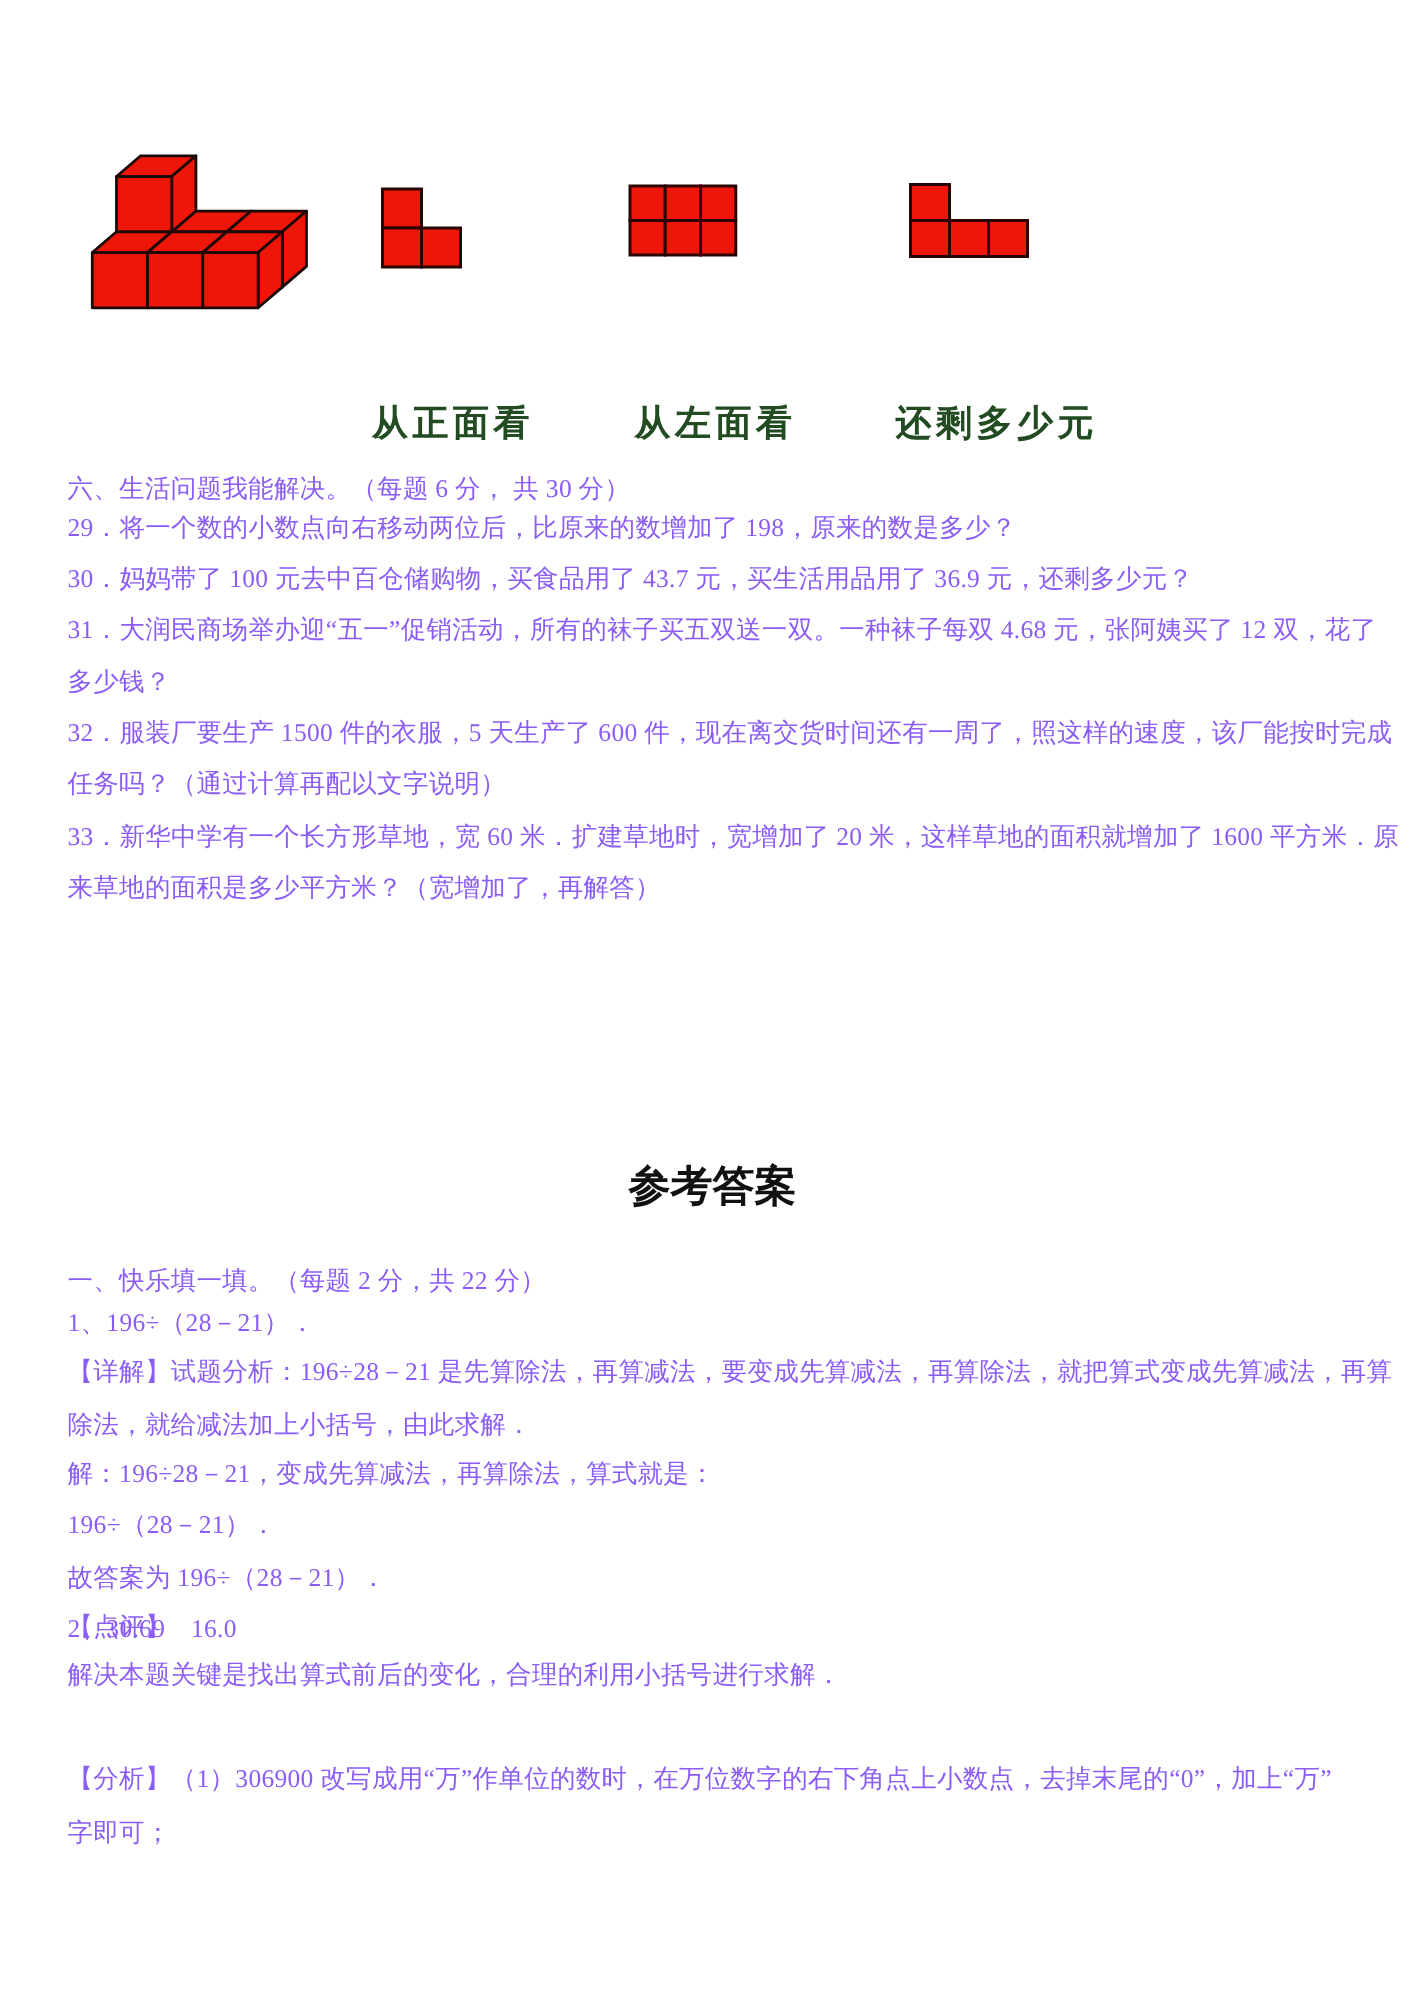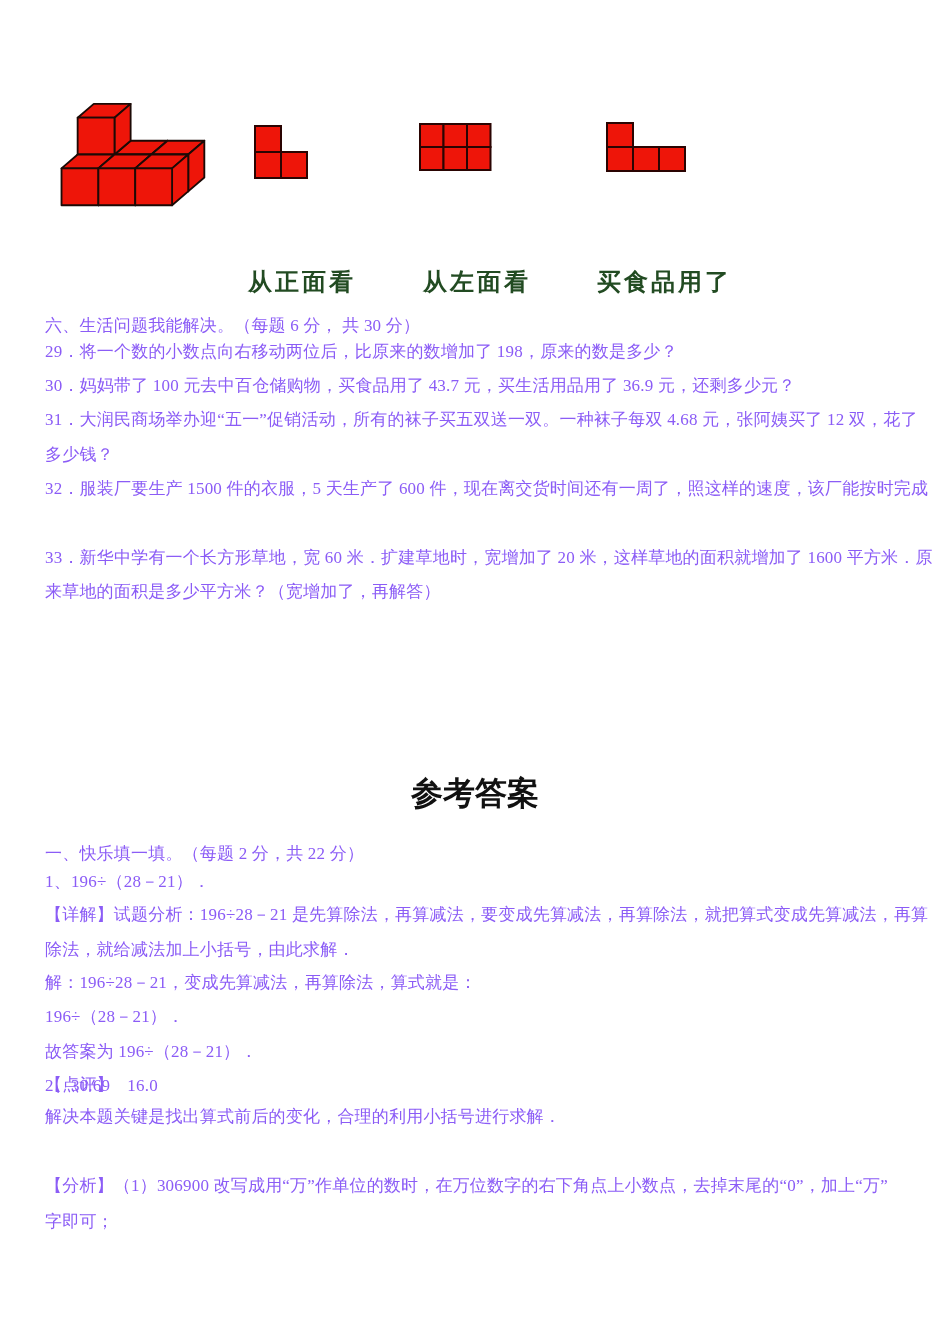--- a/index.html
+++ b/index.html
@@ -38,21 +38,21 @@
     color: #8b5cf6;
   }
   .bold-num {
     font-weight: 400;
   }
   .answers-heading {
     position: absolute;
     left: 0;
     width: 100%;
     text-align: center;
-    font-size: 32px;
+    font-size: 28px;
     font-weight: 700;
     color: #111111;
   }
   svg .cube-face {
     fill: #ee1509;
     stroke: #1c0a06;
     stroke-width: 1.6;
     stroke-linejoin: round;
   }
   svg .cell {
@@ -117,28 +117,29 @@
 
   <svg class="fig" style="left:605px; top:121px;" width="82" height="52" viewBox="0 0 82 52">
     <rect class="cell" x="2" y="2" width="26" height="24"></rect>
     <rect class="cell" x="2" y="26" width="26" height="24"></rect>
     <rect class="cell" x="28" y="26" width="26" height="24"></rect>
     <rect class="cell" x="54" y="26" width="26" height="24"></rect>
   </svg>
 
   <span class="cap" style="left:248px">从正面看</span>
   <span class="cap" style="left:423px">从左面看</span>
-  <span class="cap" style="left:597px">买食品用了</span>
+  <span class="cap" style="left:597px">还剩多少元</span>
 
   <div class="ln" style="top:314px">六、生活问题我能解决。（每题 6 分， 共 30 分）</div>
   <div class="ln" style="top:340px">29．将一个数的小数点向右移动两位后，比原来的数增加了 198，原来的数是多少？</div>
   <div class="ln" style="top:374px">30．妈妈带了 100 元去中百仓储购物，买食品用了 43.7 元，买生活用品用了 36.9 元，还剩多少元？</div>
   <div class="ln" style="top:408px">31．大润民商场举办迎“五一”促销活动，所有的袜子买五双送一双。一种袜子每双 4.68 元，张阿姨买了 12 双，花了</div>
   <div class="ln" style="top:443px">多少钱？</div>
   <div class="ln" style="top:477px">32．服装厂要生产 1500 件的衣服，5 天生产了 600 件，现在离交货时间还有一周了，照这样的速度，该厂能按时完成</div>
+  <div class="ln" style="top:511px">任务吗？（通过计算再配以文字说明）</div>
   <div class="ln" style="top:546px">33．新华中学有一个长方形草地，宽 60 米．扩建草地时，宽增加了 20 米，这样草地的面积就增加了 1600 平方米．原</div>
   <div class="ln" style="top:580px">来草地的面积是多少平方米？（宽增加了，再解答）</div>
 
   <div class="answers-heading" style="top:772px">参考答案</div>
 
   <div class="ln" style="top:842px">一、快乐填一填。（每题 2 分，共 22 分）</div>
   <div class="ln bold-num" style="top:870px">1、196÷（28－21）．</div>
   <div class="ln" style="top:903px">【详解】试题分析：196÷28－21 是先算除法，再算减法，要变成先算减法，再算除法，就把算式变成先算减法，再算</div>
   <div class="ln" style="top:938px">除法，就给减法加上小括号，由此求解．</div>
   <div class="ln" style="top:971px">解：196÷28－21，变成先算减法，再算除法，算式就是：</div>

